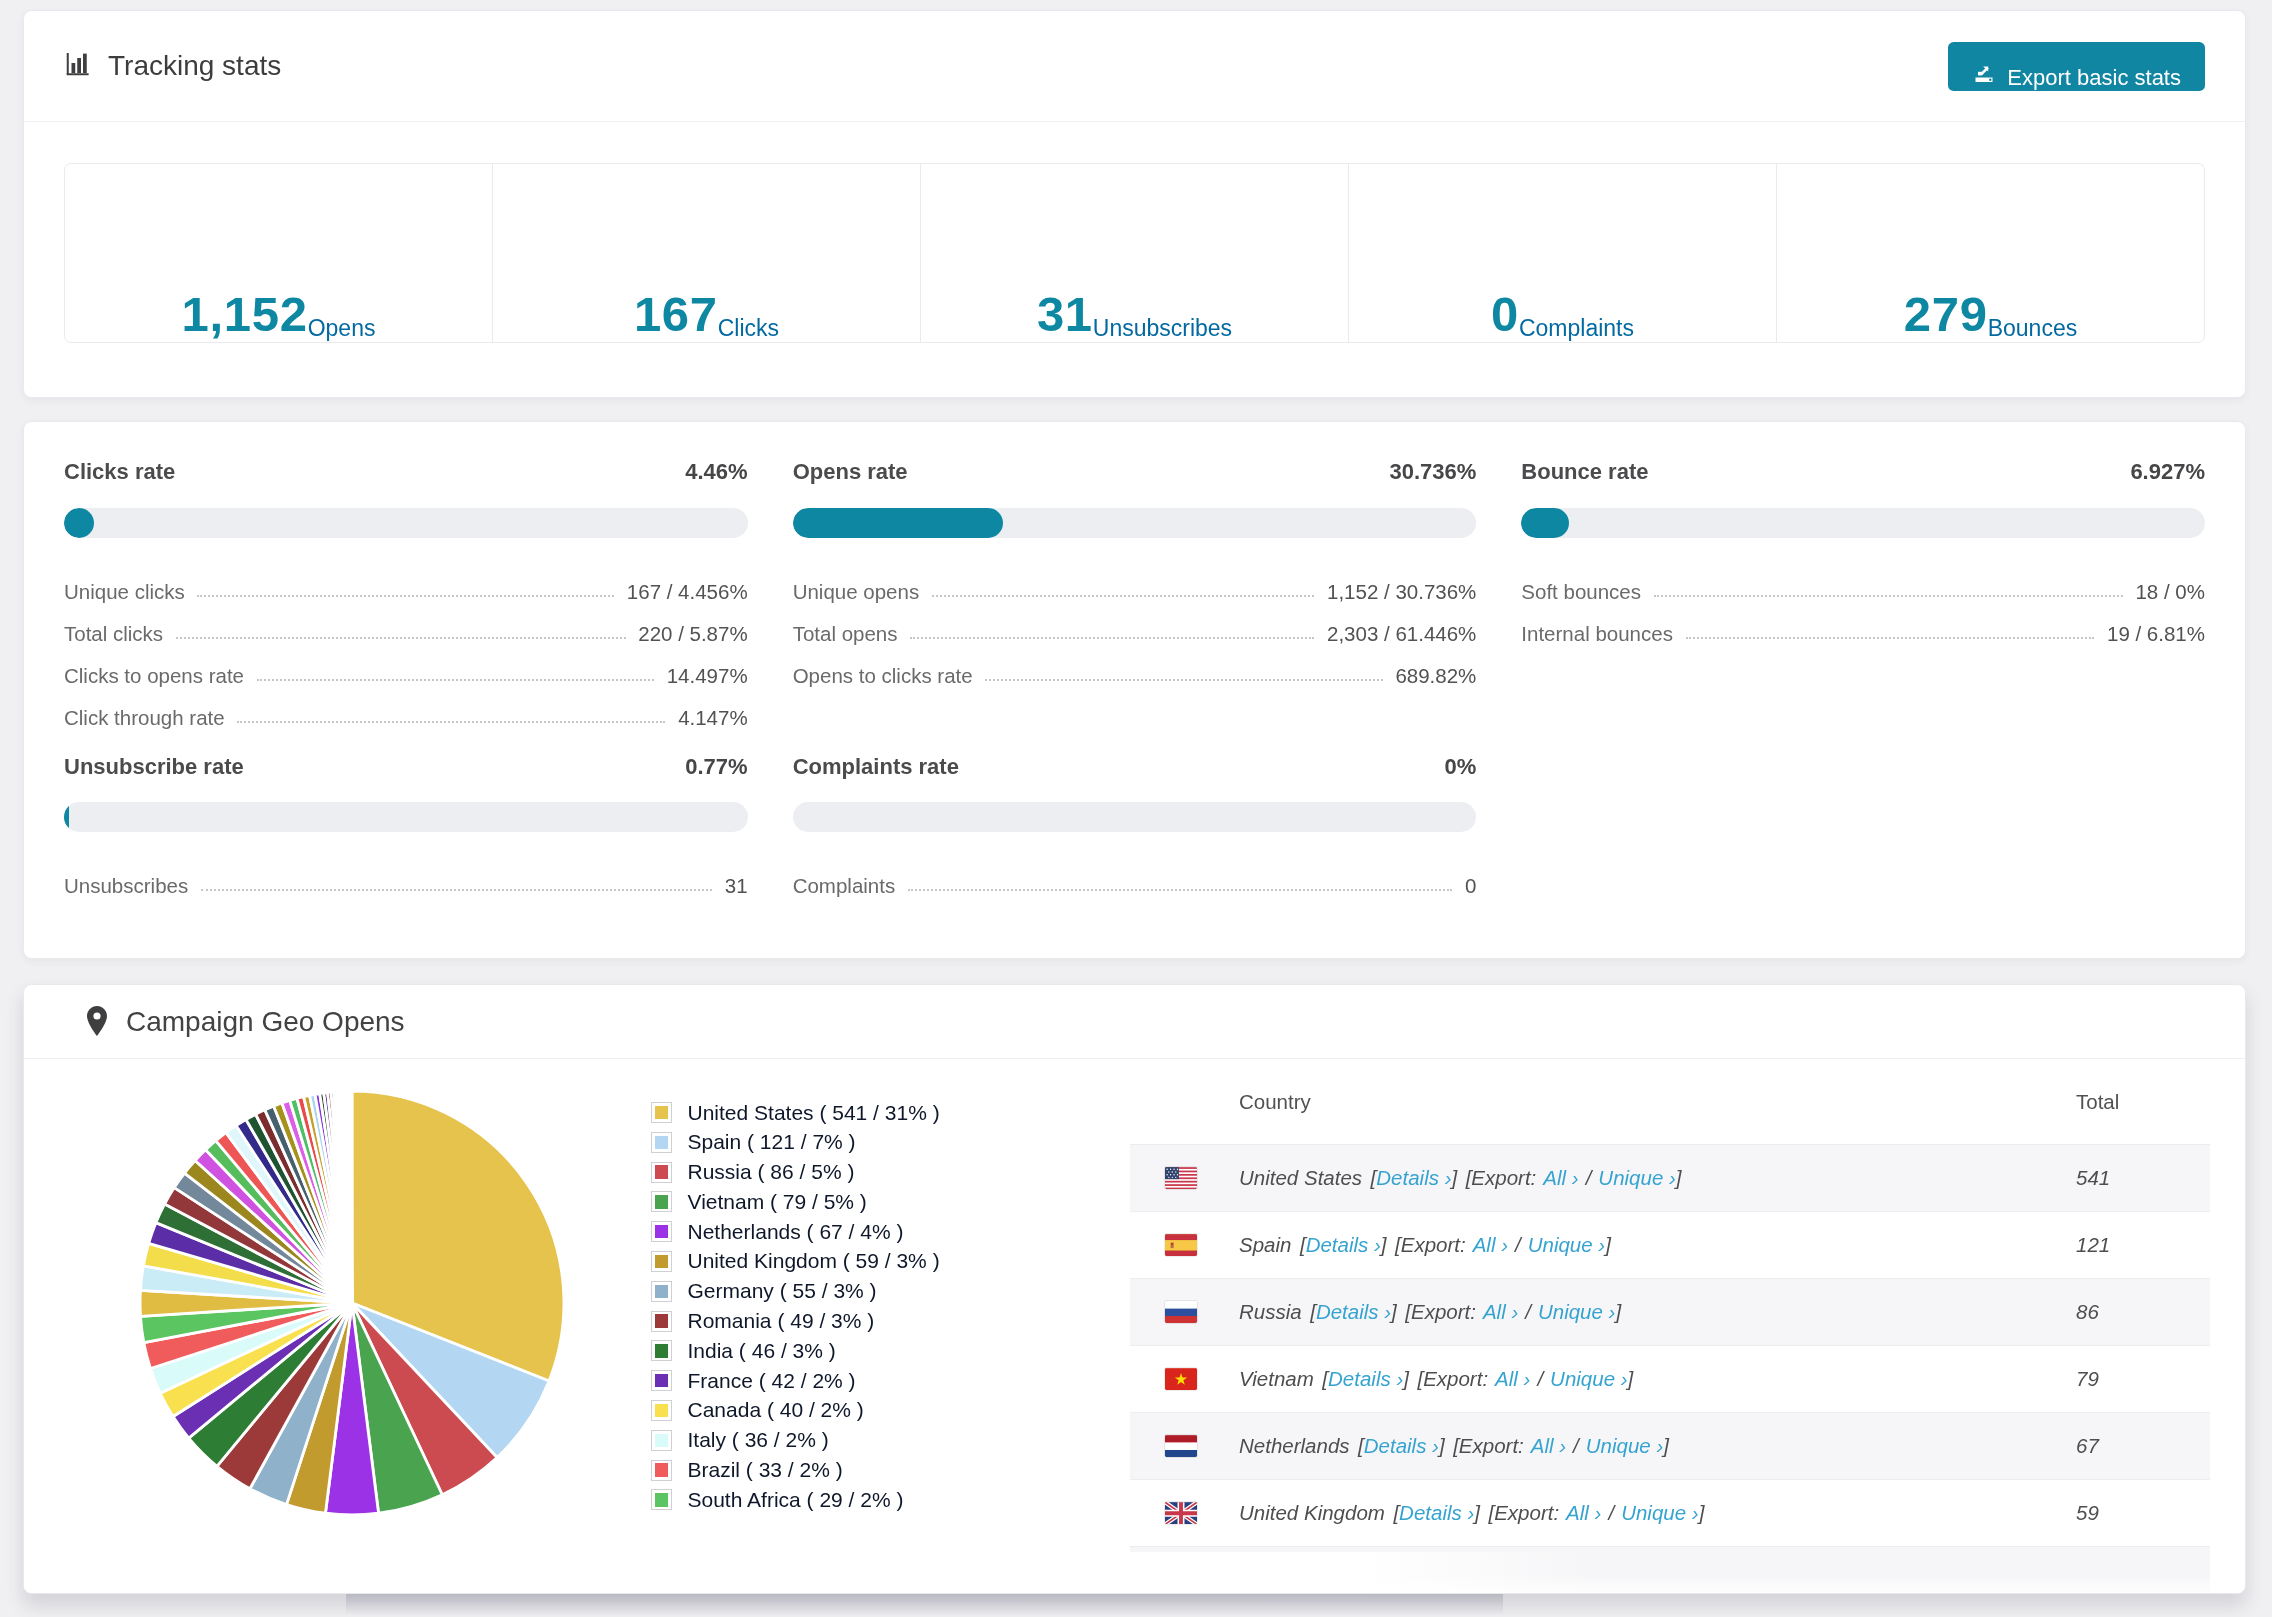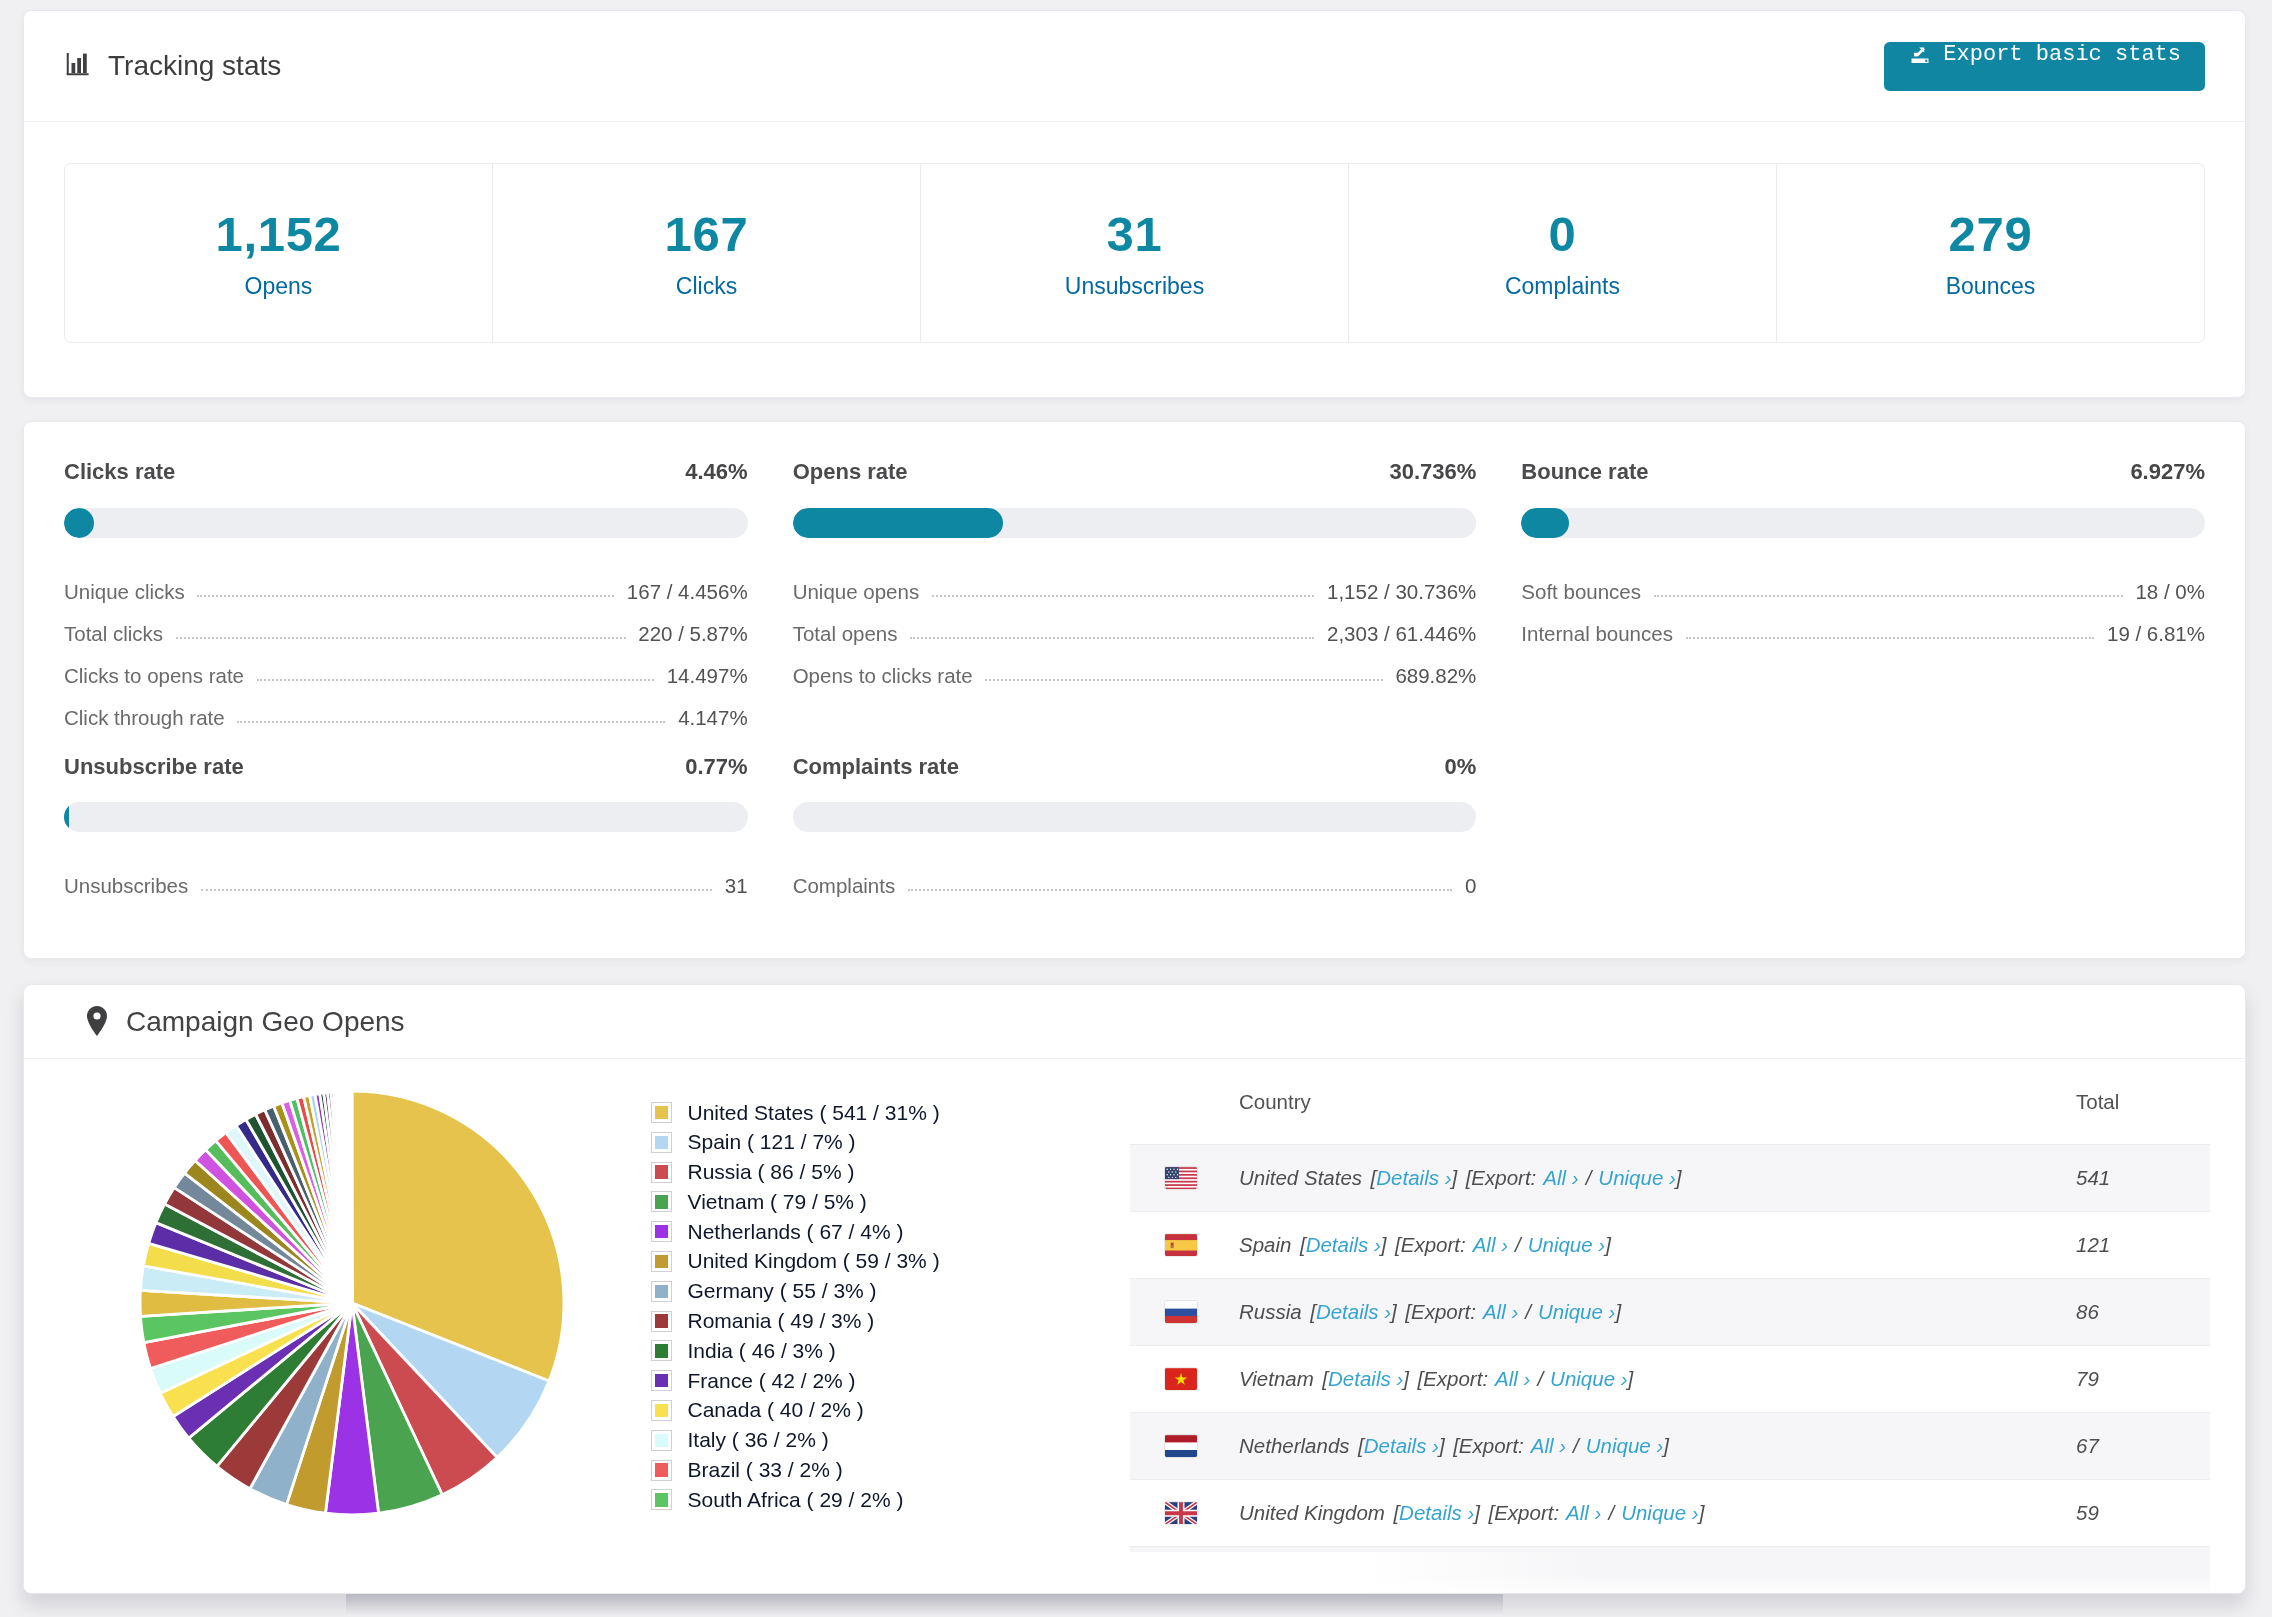--- a/index.html
+++ b/index.html
@@ -12,26 +12,26 @@
   .card{
     position:absolute;left:23px;width:2223px;background:#fff;
     border:1.4px solid #e7e9ec;border-radius:8.5px;box-sizing:border-box;
     box-shadow:0 2.8px 7px rgba(50,50,70,.05);
   }
   
   #card-tracking{top:10px;height:388px;}
   .ct-head{display:flex;align-items:center;height:110px;padding:0 40px;border-bottom:1.4px solid #efeff1;}
   .ct-title{display:flex;align-items:center;gap:14px;font-size:28px;color:#3d3d3f;}
   .btn-export{
-    margin-left:auto;display:flex;align-items:flex-start;gap:11px;
+    margin-left:auto;display:flex;align-items:flex-end;gap:11px;
     background:#1186a3;color:#fff;border:none;border-radius:5.6px;
-    height:49px;padding:0 24px;font-size:22px;font-family:Liberation Mono, monospace;cursor:pointer;
+    height:49px;padding:0 24px;font-size:22px;font-family:Liberation Sans, sans-serif;cursor:pointer;
   }
   .stats-strip{margin:41px 40px 0;border:1.4px solid #e9ebee;border-radius:7px;display:flex;height:178px;}
-  .stat-box{flex:1;display:flex;flex-direction:column;align-items:center;justify-content:center;border-right:1.4px solid #e9ebee;}
+  .stat-box{flex:1;display:flex;flex-direction:row;align-items:flex-end;justify-content:center;border-right:1.4px solid #e9ebee;}
   .stat-box:last-child{border-right:none;}
   .stat-value{font-size:49px;font-weight:700;color:#0d87a2;letter-spacing:0.7px;}
   .stat-label{font-size:23px;color:#0369a1;margin-top:11.3px;}
   
   #card-rates{top:421px;height:538px;padding:37px 40px;display:grid;
     grid-template-columns:1fr 1fr 1fr;column-gap:45px;row-gap:24px;align-content:start;}
   .rate-head{display:flex;justify-content:space-between;align-items:baseline;}
   .rate-title{font-size:22px;font-weight:700;color:#4b4b4d;}
   .rate-value{font-size:22px;font-weight:700;color:#464648;}
   .rate-bar{margin-top:22.6px;height:30px;background:#eceef1;border-radius:15px;position:relative;overflow:hidden;}

